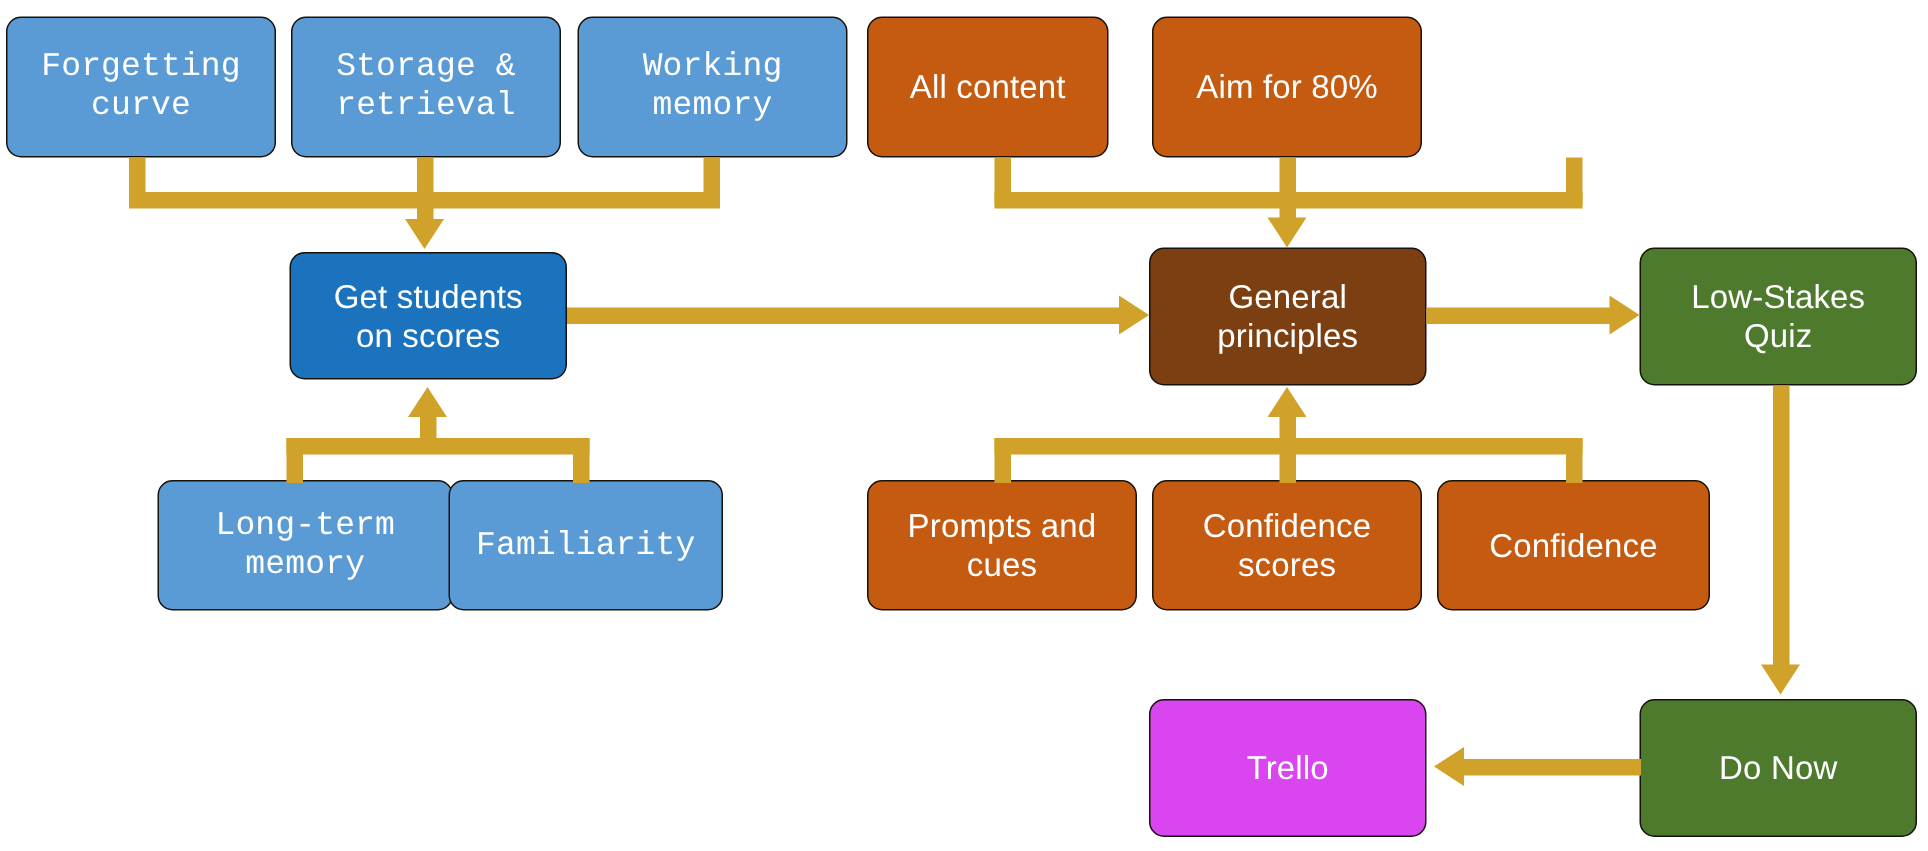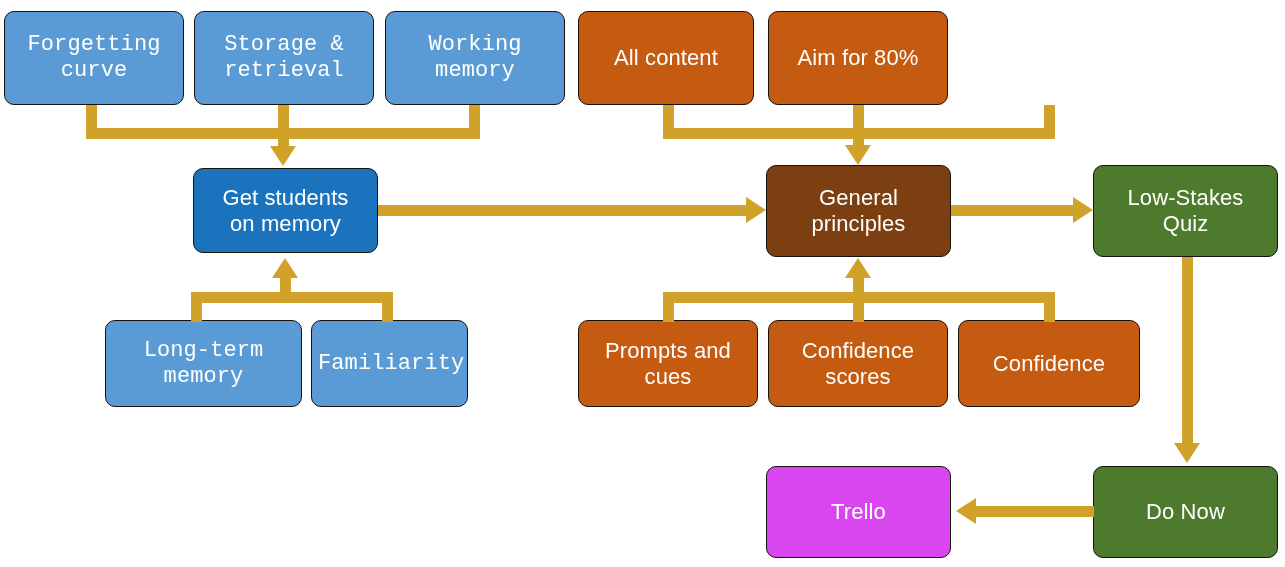--- a/index.html
+++ b/index.html
@@ -42,45 +42,45 @@
   </div>
   <div class="node fill-lightblue" style="left:194px;top:11px;width:180px;height:94px;">
     <span>Storage &amp;
 retrieval</span>
   </div>
   <div class="node fill-lightblue" style="left:385px;top:11px;width:180px;height:94px;">
     <span>Working
 memory</span>
   </div>
 
-  <div class="node fill-orange" style="left:578px;top:11px;width:176px;height:94px;">
+  <div class="node fill-orange" style="left:578px;top:11px;width:161px;height:94px;">
     <span>All content</span>
   </div>
   <div class="node fill-orange" style="left:768px;top:11px;width:180px;height:94px;">
     <span>Aim for 80%</span>
   </div>
 
   <div class="node fill-darkblue" style="left:193px;top:168px;width:185px;height:85px;">
     <span>Get students
-on memory</span>
+on scores</span>
   </div>
   <div class="node fill-brown" style="left:766px;top:165px;width:185px;height:92px;">
     <span>General
 principles</span>
   </div>
   <div class="node fill-green" style="left:1093px;top:165px;width:185px;height:92px;">
     <span>Low-Stakes
 Quiz</span>
   </div>
 
   <div class="node fill-lightblue" style="left:105px;top:320px;width:197px;height:87px;">
     <span>Long-term
 memory</span>
   </div>
-  <div class="node fill-lightblue" style="left:311px;top:320px;width:157px;height:87px;">
+  <div class="node fill-lightblue" style="left:299px;top:320px;width:183px;height:87px;">
     <span>Familiarity</span>
   </div>
 
   <div class="node fill-orange" style="left:578px;top:320px;width:180px;height:87px;">
     <span>Prompts and
 cues</span>
   </div>
   <div class="node fill-orange" style="left:768px;top:320px;width:180px;height:87px;">
     <span>Confidence
 scores</span>

